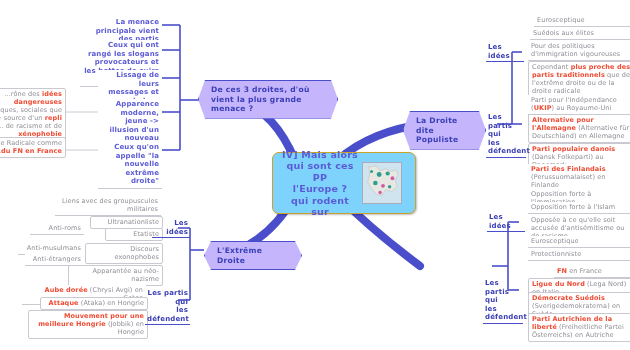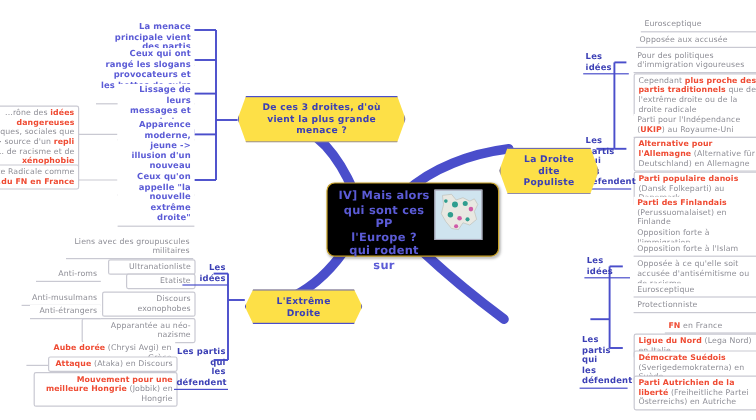--- a/index.html
+++ b/index.html
@@ -9,49 +9,48 @@
     font-family:"DejaVu Sans","Liberation Sans",sans-serif;
     overflow:hidden;
     position:relative;
   }
   .canvas{position:absolute;left:0;top:0;width:630px;height:350px;}
   svg.links{position:absolute;left:0;top:0;width:630px;height:350px;pointer-events:none;}
 
   
   .central{
     position:absolute;
-    background:#000000;
+    background:#7dd3fc;
     border:1px solid #c9a227;
     border-radius:7px;
     box-shadow:1px 1px 2px rgba(0,0,0,.25);
-    display:flex;align-items:flex-start;
+    display:flex;align-items:center;
     padding:5px 6px 5px 8px;
     z-index:6;
   }
   .central-text{
     color:#5b5bd6;
     font-weight:bold;
     font-size:9.5px;
     line-height:11.5px;
     text-align:center;
     width:78px;
     letter-spacing:.2px;
   }
   .eu-map{width:38px;height:40px;margin-left:3px;border:1px solid #aab;background:#cfe4ef;}
 
   
   .hex{
     position:absolute;z-index:5;
-    background:#fde047;
+    background:#c4b5fd;
     border:1.6px solid #4a4ecb;
     color:#3b3fb5;
     font-weight:bold;
     font-size:7.6px;
     line-height:9.5px;
-    text-align:center;
     padding:4px 12px;
     letter-spacing:.25px;
     clip-path:polygon(7px 0,calc(100% - 7px) 0,100% 50%,calc(100% - 7px) 100%,7px 100%,0 50%);
   }
 
   
   .bluelabel{
     position:absolute;z-index:4;
     color:#3b3fb5;font-weight:bold;font-size:7px;line-height:8.5px;
     border-bottom:1.6px solid #4a4ecb;
@@ -135,21 +134,21 @@
       <circle cx="28" cy="25" r="1.8" fill="#2f9e8f"></circle>
       <circle cx="18" cy="31" r="1.8" fill="#cf5aa8"></circle>
       <circle cx="9" cy="9" r="1.6" fill="#2f9e8f"></circle>
     </svg>
   </div>
 
   <div class="hex" style="left:198px;top:80px;width:114px;">
     <span>De ces 3 droites, d'où vient la plus grande menace ?</span>
   </div>
 
-  <div class="hex" style="left:416px;top:111px;width:57px;margin-top:12px;">
+  <div class="hex" style="left:403px;top:111px;width:57px;">
     <span>La Droite dite Populiste</span>
   </div>
 
   <div class="hex" style="left:204px;top:241px;width:72px;">
     <span>L'Extrême Droite</span>
   </div>
 
 
   <div class="bluelabel r" style="left:486px;top:43px;width:34px;">
     <span>Les idées</span>
@@ -203,21 +202,21 @@
 
   <div class="leaf bor left" style="left:-34px;top:137px;width:92px;">
     <span>... dite Radicale comme</span><br>
     <b>...du FN en France</b>
   </div>
 
   <div class="leaf ul right" style="left:534px;top:15px;width:96px;">
     <span>Eurosceptique</span>
   </div>
   <div class="leaf ul right" style="left:530px;top:28px;width:100px;">
-    <span>Opposée aux accusée</span>
+    <span>Suédois aux élites</span>
   </div>
   <div class="leaf ul right" style="left:528px;top:41px;width:102px;">
     <span>Pour des politiques d'immigration vigoureuses</span>
   </div>
   <div class="leaf bor right" style="left:528px;top:61px;width:102px;">
     <span>Cependant </span><b>plus proche des partis traditionnels</b><span> que de l'extrême droite ou de la droite radicale</span>
   </div>
 
   <div class="leaf ul right" style="left:528px;top:95px;width:102px;">
     <span>Parti pour l'Indépendance (</span><b>UKIP</b><span>) au Royaume-Uni</span>
@@ -287,19 +286,19 @@
     <span>Anti-musulmans</span>
   </div>
   <div class="leaf ul left" style="left:25px;top:254px;width:53px;">
     <span>Anti-étrangers</span>
   </div>
 
   <div class="leaf ul left" style="left:22px;top:285px;width:118px;">
     <b>Aube dorée</b><span> (Chrysi Avgi) en Grèce</span>
   </div>
   <div class="leaf bor left" style="left:40px;top:297px;width:100px;">
-    <b>Attaque</b><span> (Ataka) en Discours</span>
+    <b>Attaque</b><span> (Ataka) en Hongrie</span>
   </div>
   <div class="leaf bor left" style="left:28px;top:310px;width:112px;">
     <b>Mouvement pour une meilleure Hongrie</b><span> (Jobbik) en Hongrie</span>
   </div>
 
 </div>
 
 </body></html>

